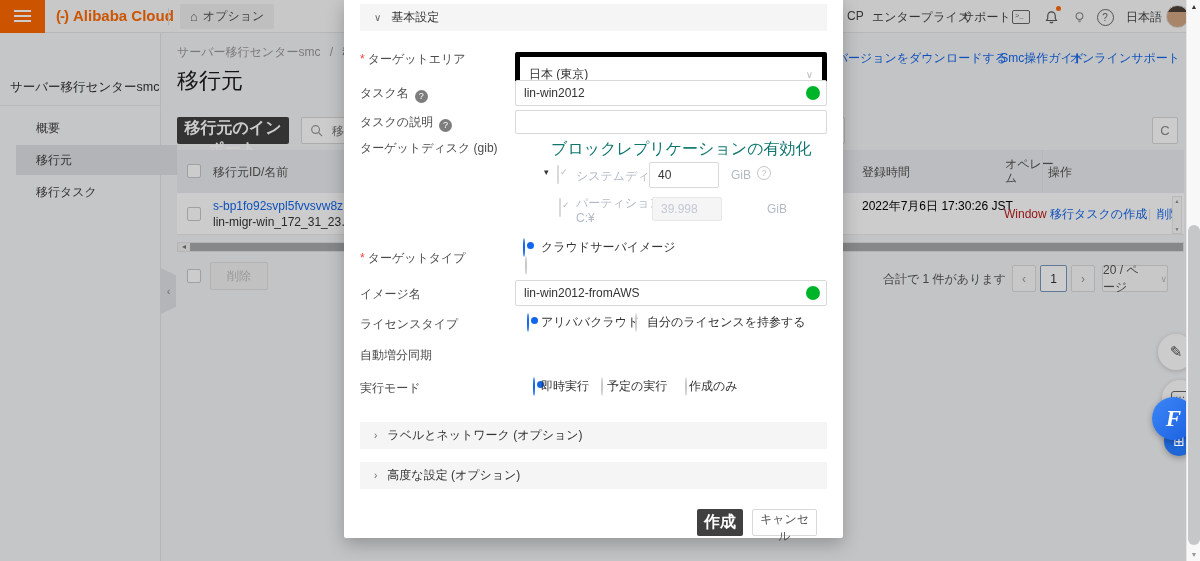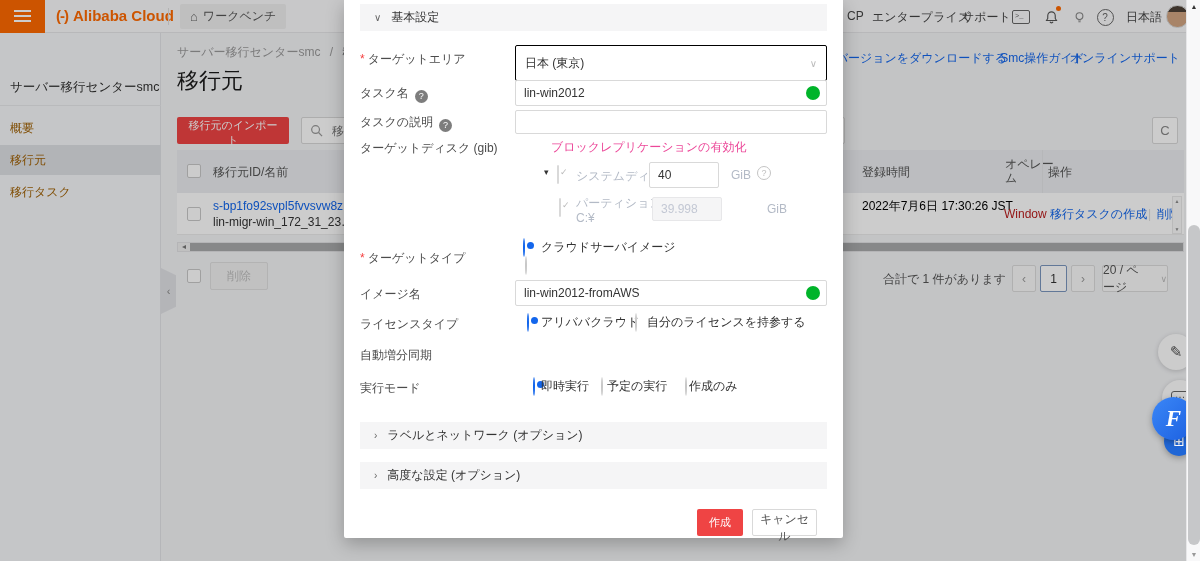--- a/index.html
+++ b/index.html
@@ -22,32 +22,32 @@
     display:flex;align-items:center;justify-content:center;}
   .term{width:16px;height:12px;border:1.2px solid #666;border-radius:2px;font-size:7px;line-height:10px;
     color:#666;text-align:left;padding-left:2px;font-family:"Liberation Mono",monospace;}
   .bell-dot{position:absolute;right:-1px;top:-2px;width:5px;height:5px;border-radius:50%;background:#ff6a00;}
   .avatar{left:1166px;top:5px;width:23px;height:23px;border-radius:50%;cursor:pointer;
     background:linear-gradient(#4e4237 28%,#d2a582 28%);border:1px solid #d8d8d8;}
   
   .sidebar{left:0;top:33px;width:161px;height:528px;background:#f7f8fa;border-right:1px solid #e3e4e8;}
   .sb-title{left:10px;top:46px;font-size:12.5px;color:#333;white-space:nowrap;}
   .sb-div{left:0;top:72px;width:161px;height:1px;background:#e8e9eb;}
-  .sb-item{left:0;width:161px;height:30px;font-size:12px;color:#a16207;display:flex;align-items:center;
-    padding-left:10px;cursor:pointer;}
+  .sb-item{left:16px;width:161px;height:30px;font-size:12px;color:#404040;display:flex;align-items:center;
+    padding-left:20px;cursor:pointer;}
   .sb-item.active{background:#dfe1e5;}
   .sb-tab{left:161px;top:268px;width:15px;height:46px;background:#e2e3e7;
     clip-path:polygon(0 0,100% 16%,100% 84%,0 100%);color:#8a8a8a;font-size:11px;
     display:flex;align-items:center;justify-content:center;cursor:pointer;}
   
   .crumb{left:177px;top:44px;font-size:12px;color:#9a9a9a;white-space:nowrap;}
   .crumb .cur{color:#555;}
   .pgtitle{left:177px;top:66px;font-size:22px;font-weight:500;color:#1a1a1a;}
   .toplink{top:50px;font-size:12px;color:#1366EC;cursor:pointer;white-space:nowrap;}
-  .btn-blue{background:#ef4444;color:#fff;border:none;border-radius:2px;font-size:11px;cursor:pointer;}
+  .btn-blue{background:#404040;color:#fff;border:none;border-radius:2px;font-size:16px;cursor:pointer;font-weight:bold;}
   .tbox{border:1px solid #d9d9d9;border-radius:2px;background:#fff;font-size:12px;color:#333;
     font-family:inherit;padding:0 8px;}
   .refresh{left:1152px;top:117px;width:26px;height:27px;background:#fff;border:1px solid #d9d9d9;
     border-radius:2px;color:#888;font-size:13px;display:flex;align-items:center;justify-content:center;cursor:pointer;}
   .th-row{left:177px;top:150px;width:1007px;height:43px;background:#ebedf0;}
   .th{font-size:12px;color:#555;}
   .td-row{left:177px;top:193px;width:1007px;height:42px;background:#fff;border-bottom:1px solid #ececec;}
   .link{color:#1366EC;cursor:pointer;}
   .cbx{width:14px;height:14px;border:1px solid #c9c9c9;border-radius:2px;background:#fff;cursor:pointer;}
   .vdiv{width:1px;background:#e4e5e8;}
@@ -68,22 +68,22 @@
     gap:10px;padding-left:14px;font-size:12px;color:#333;cursor:pointer;}
   .secbar .chv{color:#666;font-size:10px;}
   .flabel{font-size:12px;color:#4c4c4c;white-space:nowrap;}
   .req{color:#F53F3F;margin-right:3px;}
   .qmark{display:inline-flex;width:13px;height:13px;border-radius:50%;background:#7d7d7d;color:#fff;
     font-size:9px;align-items:center;justify-content:center;margin-left:6px;vertical-align:-2px;cursor:pointer;}
   .qlight{width:14px;height:14px;border-radius:50%;border:1px solid #c4c4c4;color:#c0c0c0;font-size:9px;
     display:flex;align-items:center;justify-content:center;cursor:pointer;}
   .gcheck{width:14px;height:14px;border-radius:50%;background:#00B42A;color:#fff;font-size:9px;
     display:flex;align-items:center;justify-content:center;}
-  .sel{border:1px solid #000000;border-radius:2px;background:#fff;display:flex;align-items:center;
-    justify-content:space-between;padding:17px 9px;font-size:12px;color:#333;cursor:pointer;}
+  .sel{border:5px solid #000000;border-radius:2px;background:#fff;display:flex;align-items:center;
+    justify-content:space-between;padding:17px 9px;font-size:12px;color:#333;cursor:pointer;margin-top:7px;}
   .sel .chv{color:#bbb;font-size:10px;}
   .cb{width:14px;height:14px;border-radius:2px;background:#1366EC;position:relative;cursor:pointer;}
   .cb::after{content:"✓";position:absolute;left:2px;top:0px;color:#fff;font-size:10px;line-height:14px;}
   .cbd{width:13px;height:13px;border:1px solid #d9d9d9;border-radius:2px;background:#f2f2f3;position:relative;}
   .cbd::after{content:"✓";position:absolute;left:2px;top:0;color:#b9b9b9;font-size:9px;line-height:13px;}
   .gray-lbl{font-size:12px;color:#b3bac6;white-space:nowrap;}
   .radio{width:13px;height:13px;border-radius:50%;border:1px solid #c8c8c8;background:#fff;position:relative;cursor:pointer;}
   .radio.on{border-color:#1366EC;}
   .radio.on::after{content:"";position:absolute;left:3px;top:3px;width:7px;height:7px;border-radius:50%;background:#1366EC;}
   .ropt{font-size:12px;color:#333;white-space:nowrap;cursor:pointer;}
@@ -114,21 +114,21 @@
       <i style="top:10px"></i>
         <i style="top:15px"></i>
         <i style="top:20px"></i>
     </div>
     <div class="a logo">
       <span class="mark">(-)</span><span>Alibaba Cloud</span>
     </div>
     <div class="a hdr-sep"></div>
     <div class="a chip">
       <span style="font-size:13px;color:#666">⌂</span>
-      <span>ワークベンチ</span>
+      <span>オプション</span>
     </div>
     <span class="a hnav" style="left:847px">CP</span>
     <span class="a hnav" style="left:872px">エンタープライズ</span>
     <span class="a hnav" style="left:962px">サポート</span>
     <span class="a hico" style="left:1012px">
       <span class="term">&gt;_</span>
     </span>
     <span class="a hico" style="left:1042px">
       <svg width="15" height="15" viewBox="0 0 16 16">
           <path d="M8 2a4 4 0 0 0-4 4v3l-1.3 2.2h10.6L12 9V6a4 4 0 0 0-4-4z" fill="none" stroke="#555" stroke-width="1.2"></path>
@@ -255,21 +255,21 @@
     <input class="a tbox" style="left: 171px; top: 80px; width: 312px; height: 26px;" value="lin-win2012">
     <span class="a gcheck" style="left:462px;top:86px"></span>
 
     
     <span class="a flabel" style="left:16px;top:114px"><span>タスクの説明</span><span class="qmark">?</span></span>
     <input class="a tbox" style="left: 171px; top: 110px; width: 312px; height: 24px;" value="">
 
     
     <span class="a flabel" style="left:16px;top:140px">ターゲットディスク (gib)</span>
     <span class="a cb" style="left:185px;top:138px"></span>
-    <span class="a" style="left:207px;top:139px;font-size:12px;color:#ec4899;white-space:nowrap">ブロックレプリケーションの有効化</span>
+    <span class="a" style="left:207px;top:139px;font-size:16px;color:#0f766e;white-space:nowrap">ブロックレプリケーションの有効化</span>
 
     <span class="a" style="left:200px;top:167px;font-size:9px;color:#333">▾</span>
     <span class="a cbd" style="left:213px;top:166px"></span>
     <span class="a gray-lbl" style="left:232px;top:168px">システムディスク</span>
     <input class="a tbox" style="left: 305px; top: 162px; width: 70px; height: 26px;" value="40">
     <span class="a gray-lbl" style="left:387px;top:168px">GiB</span>
     <span class="a qlight" style="left:413px;top:166px">?</span>
 
     <span class="a cbd" style="left:213px;top:199px"></span>
     <span class="a gray-lbl" style="left:232px;top:195px">パーティション0</span>

